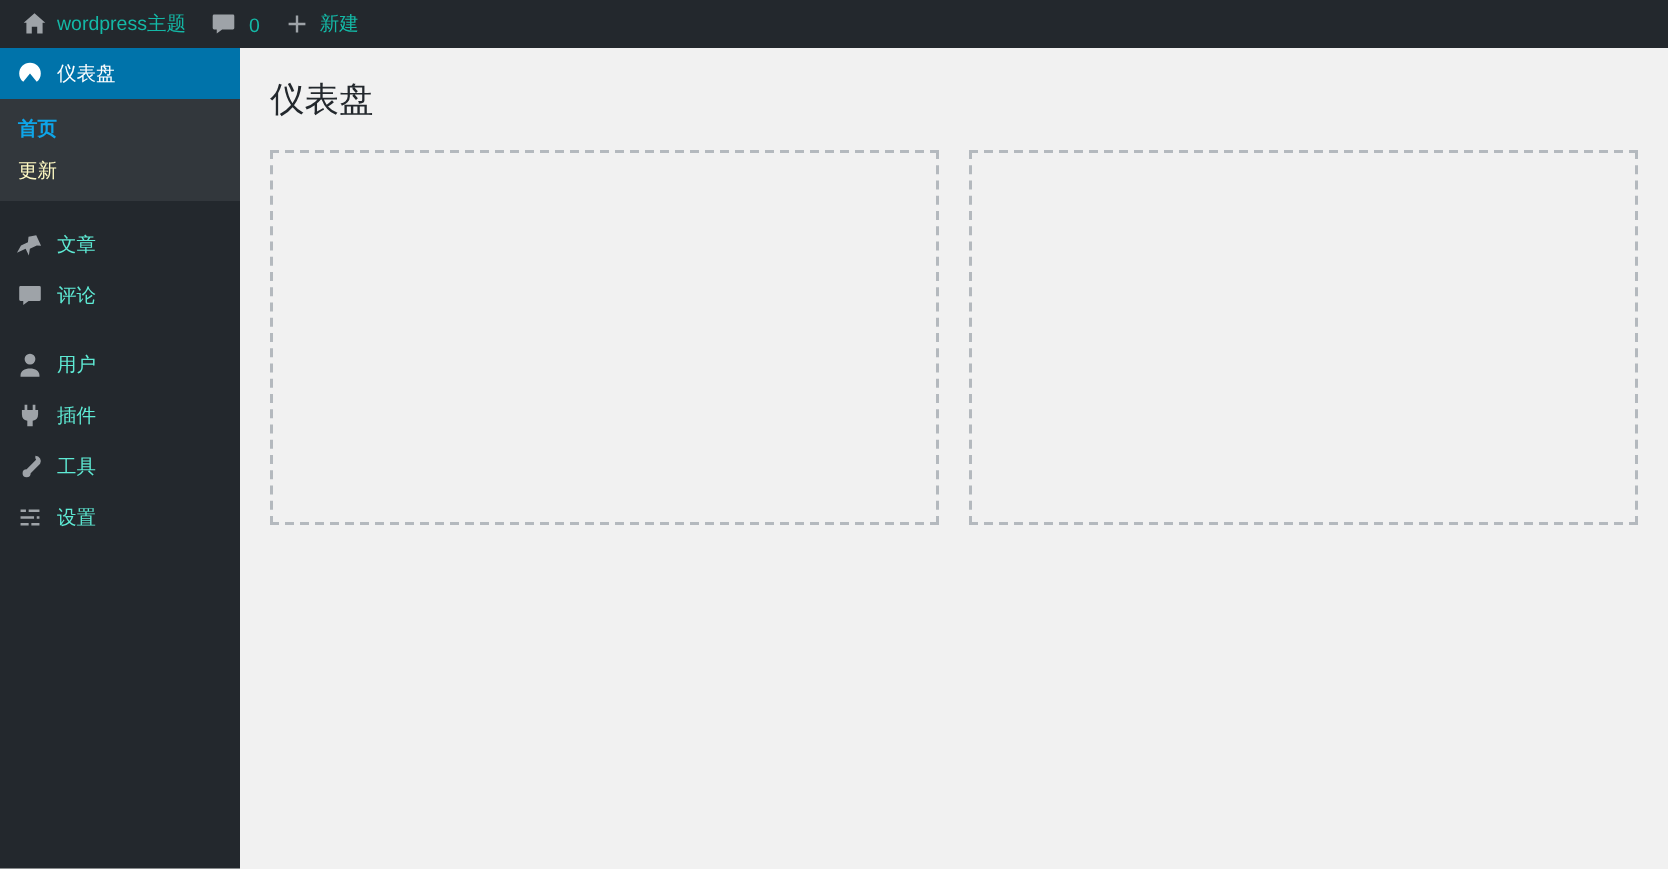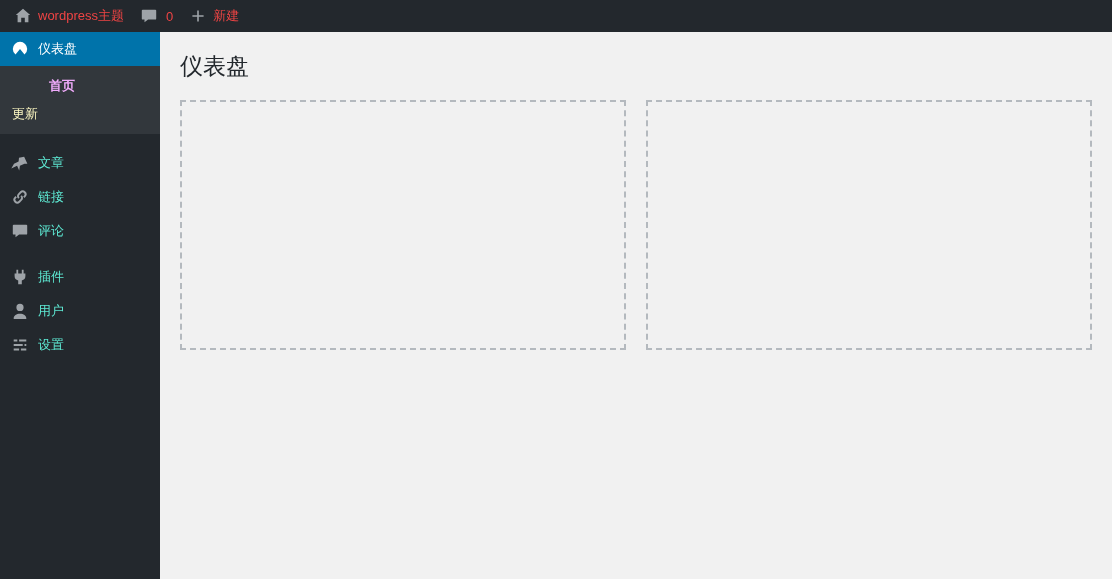--- a/index.html
+++ b/index.html
@@ -19,21 +19,21 @@
   color: #b4b9be;
   display: flex;
   align-items: center;
   padding: 0 6px;
 }
 .adminbar .ab-item {
   display: flex;
   align-items: center;
   height: 16px;
   padding: 0 8px;
-  color: #ef4444;
+  color: #14b8a6;
   font-size: 13px;
   cursor: pointer;
 }
 .adminbar .ab-icon {
   width: 18px; height: 18px; margin-right: 6px;
   display:inline-flex; align-items:center; justify-content:center;
   fill: #9ea3a8; color:#9ea3a8;
 }
 .adminbar .ab-count { margin-left: 2px; }
 
@@ -74,21 +74,21 @@
 .submenu {
   background: #32373c;
   padding: 6px 0;
 }
 .submenu-item {
   padding: 5px 12px;
   color: #fef9c3;
   font-size: 13px;
   cursor: pointer;
 }
-.submenu-item.current { color:#f0abfc; font-weight:600;margin-left:37px; }
+.submenu-item.current { color:#0ea5e9; font-weight:600; }
 .menu-sep { height: 12px; }
 
 
 .content {
   position: absolute;
   top: 32px; left: 160px; right: 0; bottom: 0;
   padding: 10px 20px 20px 20px;
   background: #f1f1f1;
 }
 .page-title {
@@ -165,62 +165,62 @@
   <div class="sidebar-item">
     <span class="menu-icon">
       <svg viewBox="0 0 20 20" width="18" height="18">
           <path d="M12 2l6 6-3 1-4 4 1 5-4-4-5 5 1-6 4-4-1-4z" transform="rotate(20 10 10)"></path>
         </svg>
     </span>
     <span>文章</span>
   </div>
 
 
-  <div class="sidebar-item">
-    <span class="menu-icon">
-      <svg viewBox="0 0 20 20" width="18" height="18">
-          <path d="M8 12a4 4 0 0 1 0-6l2-2a4 4 0 0 1 6 6l-1 1-1.5-1.5 1-1a2 2 0 1 0-3-3l-2 2a2 2 0 0 0 0 3zM12 8a4 4 0 0 1 0 6l-2 2a4 4 0 0 1-6-6l1-1L6.5 10.5l-1 1a2 2 0 1 0 3 3l2-2a2 2 0 0 0 0-3z"></path>
-        </svg>
-    </span>
-    <span>链接</span>
-  </div>
 
 
 
   <div class="sidebar-item">
     <span class="menu-icon">
       <svg viewBox="0 0 20 20" width="18" height="18">
           <path d="M3 3h14a1 1 0 0 1 1 1v9a1 1 0 0 1-1 1H9l-4 3v-3H3a1 1 0 0 1-1-1V4a1 1 0 0 1 1-1z"></path>
         </svg>
     </span>
     <span>评论</span>
   </div>
 
 
   <div class="menu-sep"></div>
 
 
   <div class="sidebar-item">
     <span class="menu-icon">
       <svg viewBox="0 0 20 20" width="18" height="18">
+          <path d="M10 10a4 4 0 1 0 0-8 4 4 0 0 0 0 8zm-7 8c0-3 3-5 7-5s7 2 7 5v1H3z"></path>
+        </svg>
+    </span>
+    <span>用户</span>
+  </div>
+
+  <div class="sidebar-item">
+    <span class="menu-icon">
+      <svg viewBox="0 0 20 20" width="18" height="18">
           <path d="M6 2h2v4h4V2h2v4h2v3a5 5 0 0 1-4 4.9V18h-4v-4.1A5 5 0 0 1 4 9V6h2z"></path>
         </svg>
     </span>
     <span>插件</span>
   </div>
 
   <div class="sidebar-item">
     <span class="menu-icon">
       <svg viewBox="0 0 20 20" width="18" height="18">
-          <path d="M10 10a4 4 0 1 0 0-8 4 4 0 0 0 0 8zm-7 8c0-3 3-5 7-5s7 2 7 5v1H3z"></path>
-        </svg>
-    </span>
-    <span>用户</span>
-  </div>
-
+          <path d="M14 2a4 4 0 0 1 3.5 6l-7 7a3 3 0 1 1-3-3l7-7A4 4 0 0 1 14 2z"></path>
+        </svg>
+    </span>
+    <span>工具</span>
+  </div>
 
   <div class="sidebar-item">
     <span class="menu-icon">
       <svg viewBox="0 0 20 20" width="18" height="18">
           <path d="M3 4h4v2H3zm6 0h8v2H9zM3 9h10v2H3zm12 0h2v2h-2zM3 14h6v2H3zm8 0h6v2h-6z"></path>
         </svg>
     </span>
     <span>设置</span>
   </div>
 

